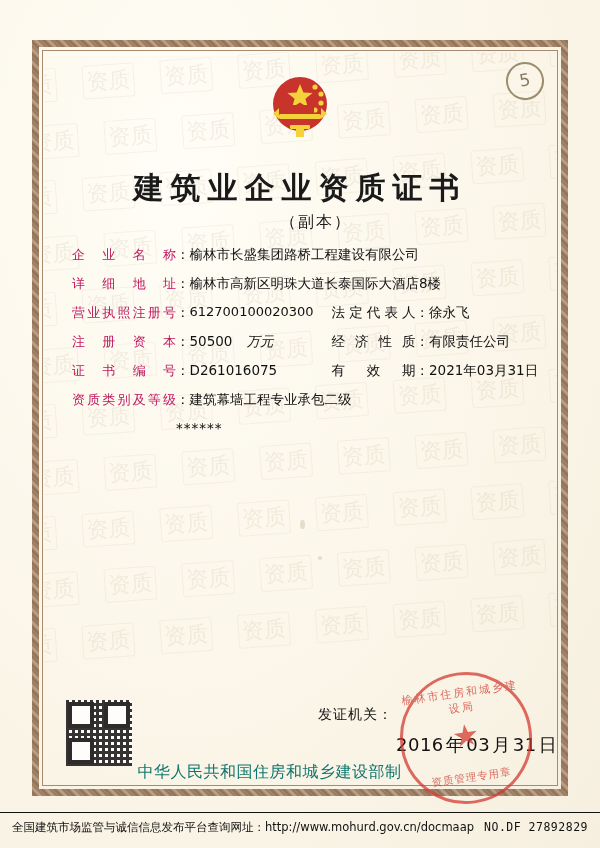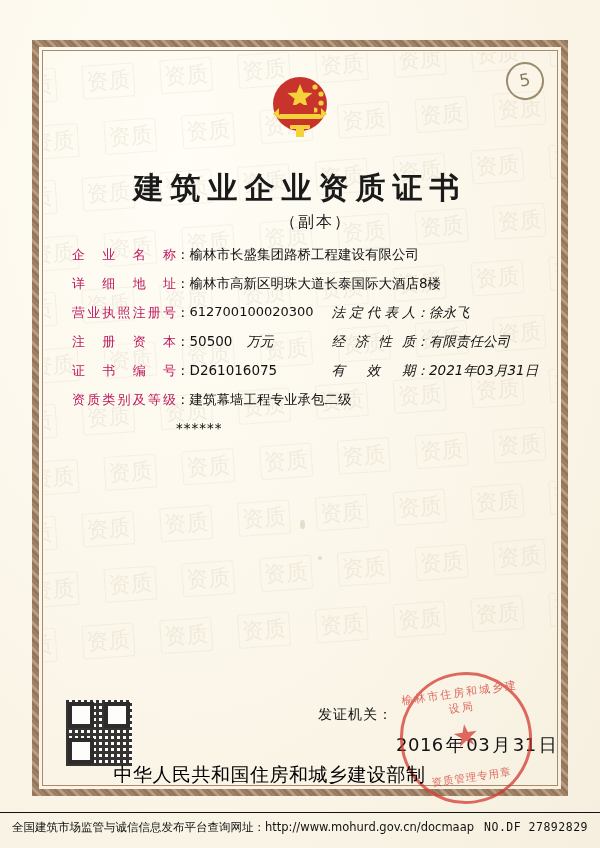--- a/index.html
+++ b/index.html
@@ -127,21 +127,21 @@
   }
   .colon { flex: 0 0 8px; text-align: center; }
   .fv {
     flex: 1 1 auto;
     color: #111;
     font-size: 13.5px;
     white-space: nowrap;
   }
   .fv.small { font-size: 13px; }
   .half-left { display: flex; flex: 0 0 254px; align-items: flex-start; }
-  .half-right { display: flex; flex: 1 1 auto; align-items: flex-start; font-style: italic; }
+  .half-right { display: flex; flex: 1 1 auto; align-items: flex-start; }
   .half-left .fv { flex: 0 0 auto; width: 142px; }
   .fl2 {
     width: 84px;
     text-align: justify;
     text-align-last: justify;
     flex: 0 0 84px;
     font-size: 13.5px;
   }
   .unit { margin-left: 14px; font-style: italic; }
   .stars { letter-spacing: 1px; font-size: 13.5px; margin-left: 104px; }
@@ -188,22 +188,22 @@
     font-size: 18px;
     color: #111;
     letter-spacing: 0.5px;
   }
   .issue-date .seg { margin: 0 2px; }
   .ministry {
     position: absolute;
     left: 0; top: 762px;
     width: 539px;
     text-align: center;
-    font-size: 19px;
-    color: #000000;
+    font-size: 16px;
+    color: #0f766e;
     letter-spacing: 0.5px;
   }
 
   
   .seal {
     position: absolute;
     left: 400px; top: 672px;
     width: 126px; height: 126px;
     border: 3px solid #d2342b;
     border-radius: 50%;

